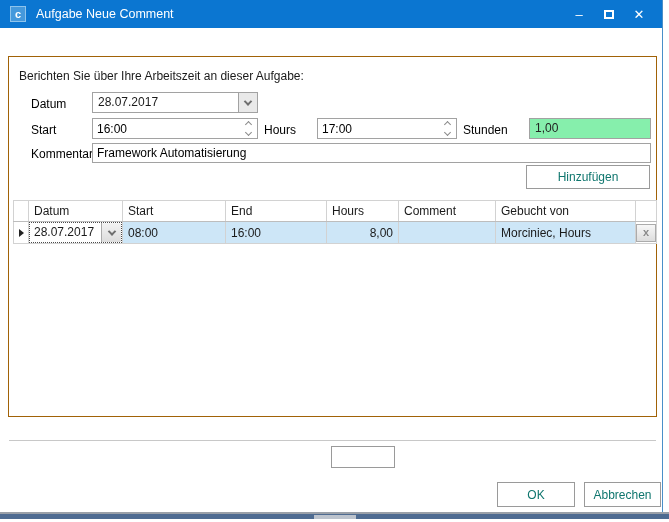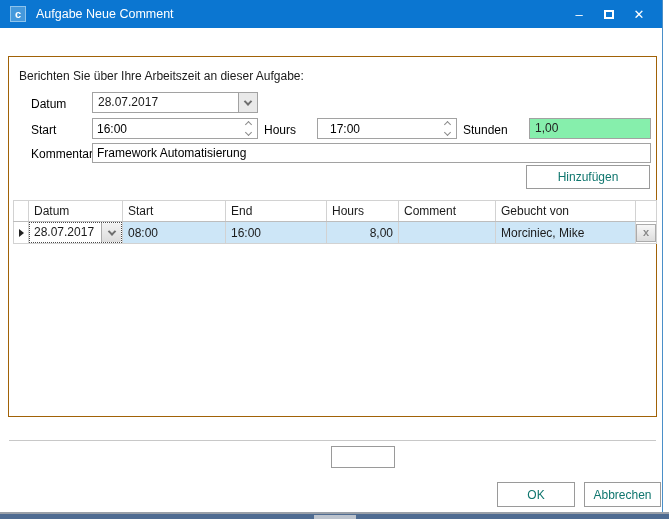--- a/index.html
+++ b/index.html
@@ -128,21 +128,21 @@
       <div class="lbl" style="left:22px; top:66px;">Start</div>
       <div class="field" style="left:83px; top:61px; width:166px;">
         <input type="text" value="16:00" style="">
         <span class="spinner">
           <span class="chev-up-sm"></span>
           <span class="chev-dn-sm"></span>
         </span>
       </div>
 
       <div class="lbl" style="left:255px; top:66px;">Hours</div>
-      <div class="field" style="left:308px; top:61px; width:140px;padding-left:8px;">
+      <div class="field" style="left:308px; top:61px; width:140px;">
         <input type="text" value="17:00" style="">
         <span class="spinner">
           <span class="chev-up-sm"></span>
           <span class="chev-dn-sm"></span>
         </span>
       </div>
 
       <div class="lbl" style="left:454px; top:66px;">Stunden</div>
       <div class="field readonly" style="left:520px; top:61px; width:122px;">
         <span class="val">1,00</span>
@@ -186,21 +186,21 @@
               <span class="val">28.07.2017</span>
               <span class="combo-btn">
                 <span class="chev-down"></span>
               </span>
             </div>
           </td>
           <td class="hl">08:00</td>
           <td class="hl">16:00</td>
           <td class="hl num">8,00</td>
           <td class="hl"></td>
-          <td class="hl">Morciniec, Mike</td>
+          <td class="hl">Morciniec, Hours</td>
           <td class="action-cell">
             <div class="del-btn">x</div>
           </td>
         </tr>
       </tbody>
         </table>
 
       <div class="panel-divider"></div>
       <div class="grip-box"></div>
     </div>

